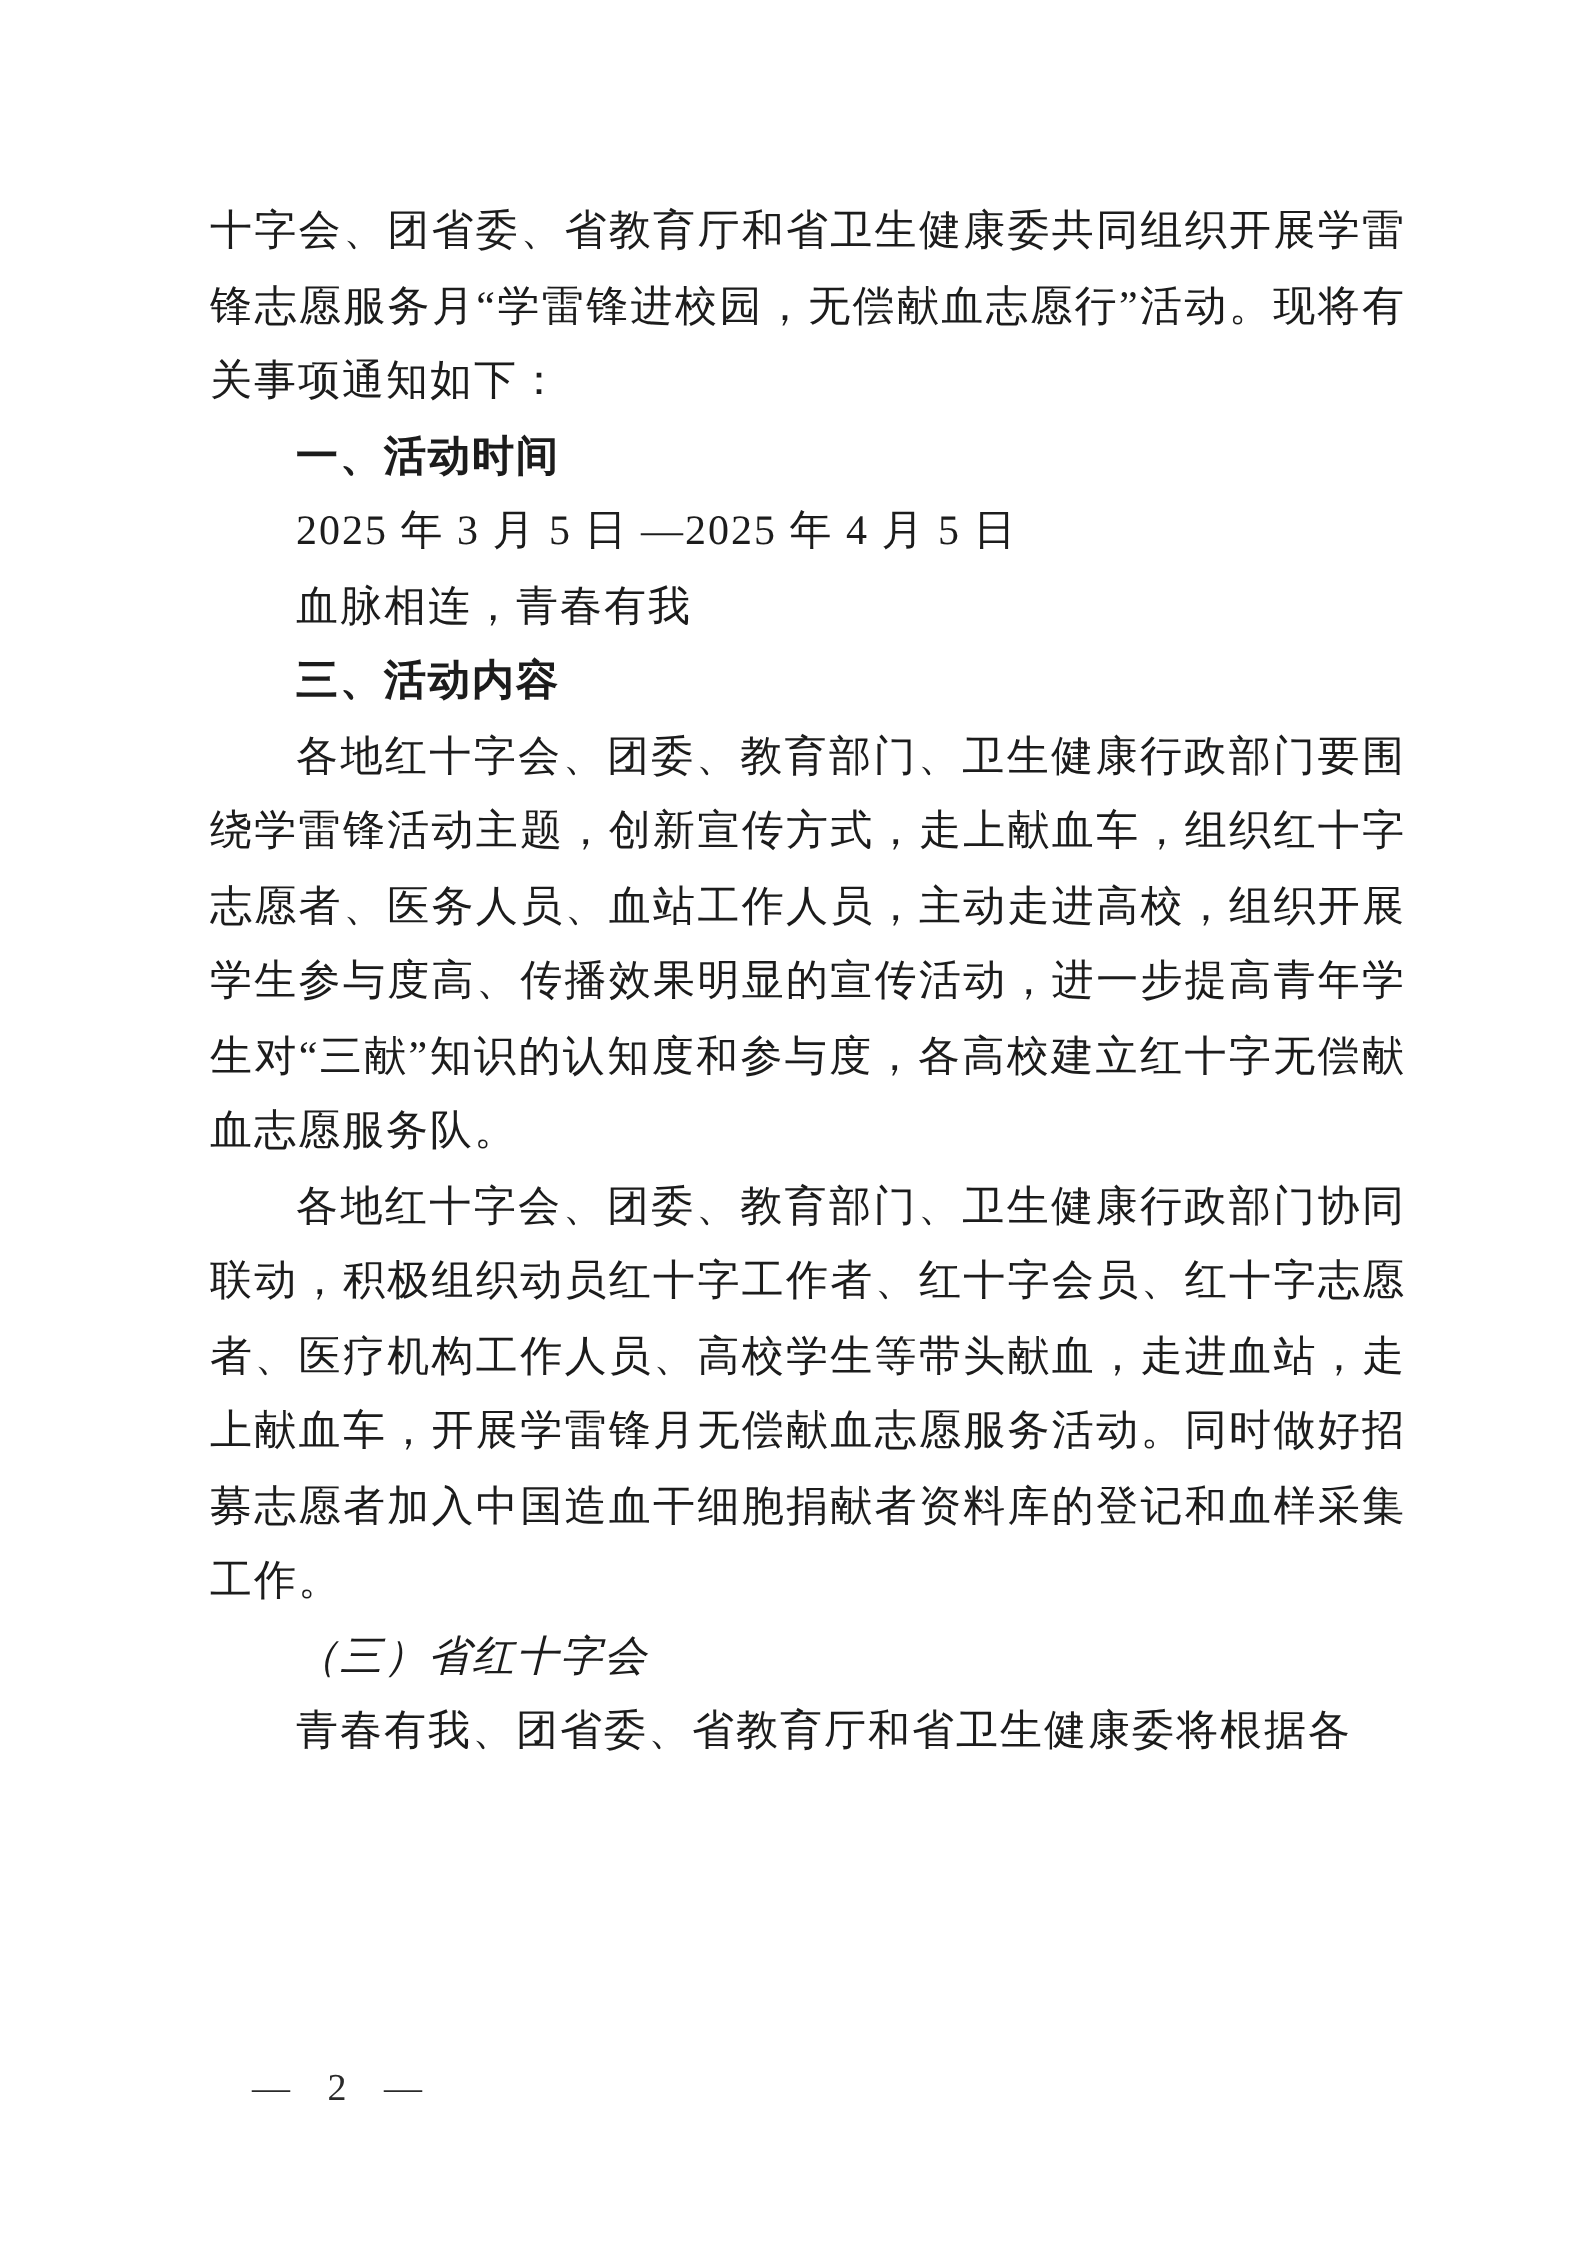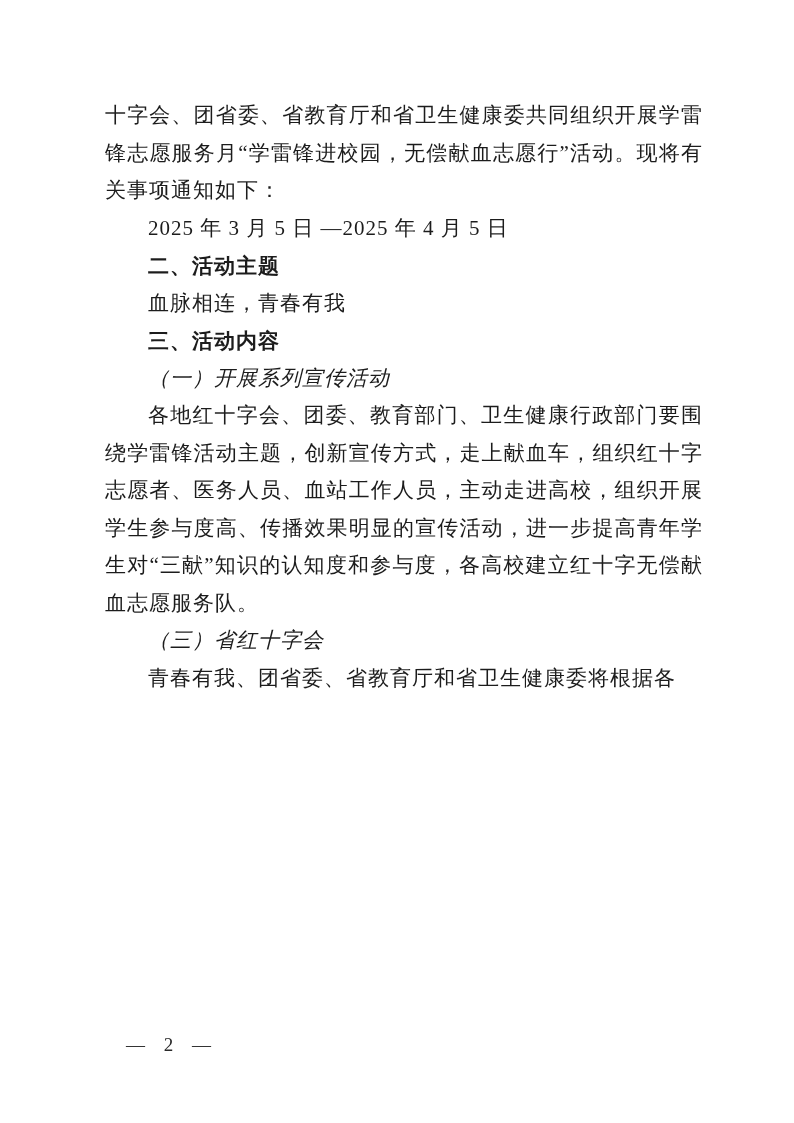--- a/index.html
+++ b/index.html
@@ -67,34 +67,34 @@
   }
 </style>
 </head>
 <body>
 
 <div class="page">
   <div class="content">
 
     <p class="para-noindent">十字会、团省委、省教育厅和省卫生健康委共同组织开展学雷锋志愿服务月“学雷锋进校园，无偿献血志愿行”活动。现将有关事项通知如下：</p>
 
+    <p class="heading-hei">一、活动时间</p>
 
     <p class="para-indent">2025 年 3 月 5 日 —2025 年 4 月 5 日</p>
 
-    <p class="heading-hei">二、活动主题</p>
 
     <p class="para-indent">血脉相连，青春有我</p>
 
     <p class="heading-hei">三、活动内容</p>
 
-    <p class="heading-kai">（一）开展系列宣传活动</p>
 
     <p class="para-indent">各地红十字会、团委、教育部门、卫生健康行政部门要围绕学雷锋活动主题，创新宣传方式，走上献血车，组织红十字志愿者、医务人员、血站工作人员，主动走进高校，组织开展学生参与度高、传播效果明显的宣传活动，进一步提高青年学生对“三献”知识的认知度和参与度，各高校建立红十字无偿献血志愿服务队。</p>
 
 
+    <p class="para-indent">各地红十字会、团委、教育部门、卫生健康行政部门协同联动，积极组织动员红十字工作者、红十字会员、红十字志愿者、医疗机构工作人员、高校学生等带头献血，走进血站，走上献血车，开展学雷锋月无偿献血志愿服务活动。同时做好招募志愿者加入中国造血干细胞捐献者资料库的登记和血样采集工作。</p>
 
     <p class="heading-kai">（三）省红十字会</p>
 
     <p class="para-indent">青春有我、团省委、省教育厅和省卫生健康委将根据各</p>
 
   </div>
 
   <div class="page-number">— 2 —</div>
 </div>
 

